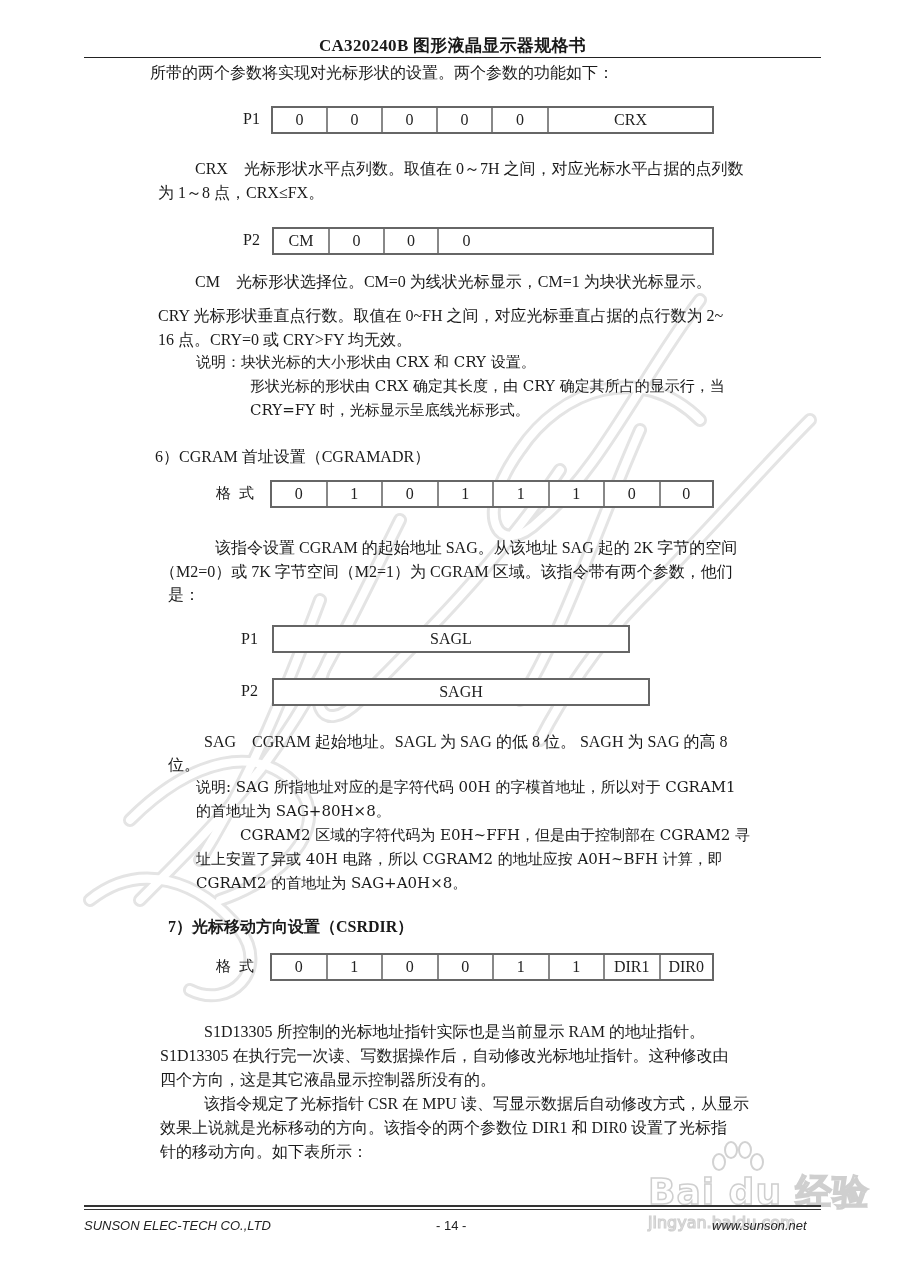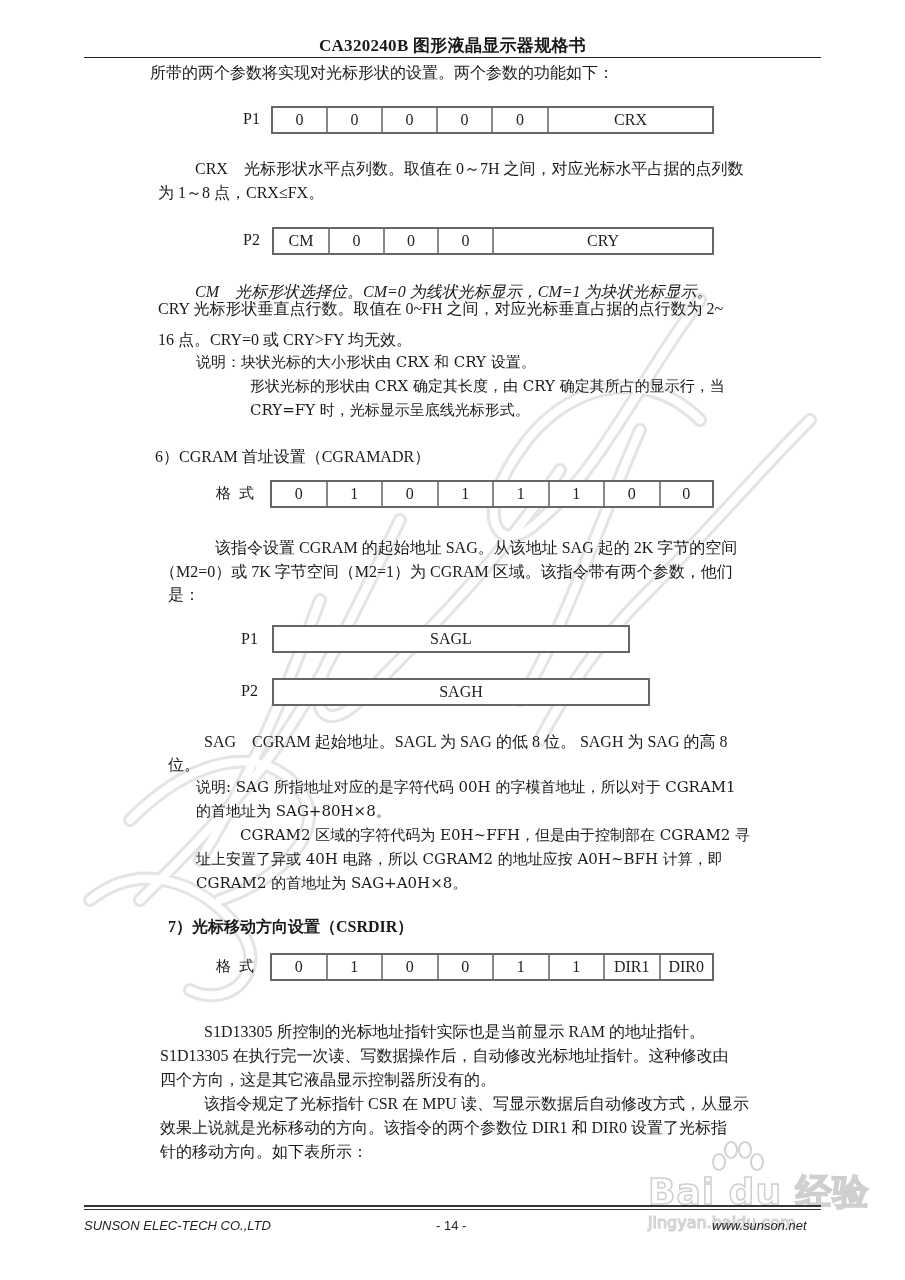--- a/index.html
+++ b/index.html
@@ -80,25 +80,24 @@
 
 <div class="abs para" style="left:195px;top:158px;">CRX　光标形状水平点列数。取值在 0～7H 之间，对应光标水平占据的点列数</div>
 <div class="abs para" style="left:158px;top:182px;">为 1～8 点，CRX≤FX。</div>
 
 <div class="abs reg-label" style="left:220px;top:231px;">P2</div>
 <div class="abs reg" style="left:272px;top:227px;width:442px;">
   <div class="cell" style="width:56px">CM</div>
   <div class="cell" style="width:55px">0</div>
   <div class="cell" style="width:54px">0</div>
   <div class="cell" style="width:55px">0</div>
-  <div class="cell" style="flex:1">CRY</div>
 </div>
 
-<div class="abs para" style="left:195px;top:281px;font-style:italic;">CM　光标形状选择位。CM=0 为线状光标显示，CM=1 为块状光标显示。</div>
-<div class="abs para" style="left:158px;top:298px;">CRY 光标形状垂直点行数。取值在 0~FH 之间，对应光标垂直占据的点行数为 2~</div>
+<div class="abs para" style="left:195px;top:271px;">CM　光标形状选择位。CM=0 为线状光标显示，CM=1 为块状光标显示。</div>
+<div class="abs para" style="left:158px;top:305px;">CRY 光标形状垂直点行数。取值在 0~FH 之间，对应光标垂直占据的点行数为 2~</div>
 <div class="abs para" style="left:158px;top:329px;">16 点。CRY=0 或 CRY&gt;FY 均无效。</div>
 
 <div class="abs note" style="left:196px;top:351px;">说明：块状光标的大小形状由 CRX 和 CRY 设置。</div>
 <div class="abs note" style="left:250px;top:375px;">形状光标的形状由 CRX 确定其长度，由 CRY 确定其所占的显示行，当</div>
 <div class="abs note" style="left:250px;top:399px;">CRY=FY 时，光标显示呈底线光标形式。</div>
 
 <div class="abs heading" style="left:155px;top:447px;">6）CGRAM 首址设置（CGRAMADR）</div>
 <div class="abs reg-label cn" style="left:202px;top:484px;">格式</div>
 <div class="abs reg" style="left:270px;top:480px;width:444px;">
   <div class="cell" style="width:55.5px">0</div>

